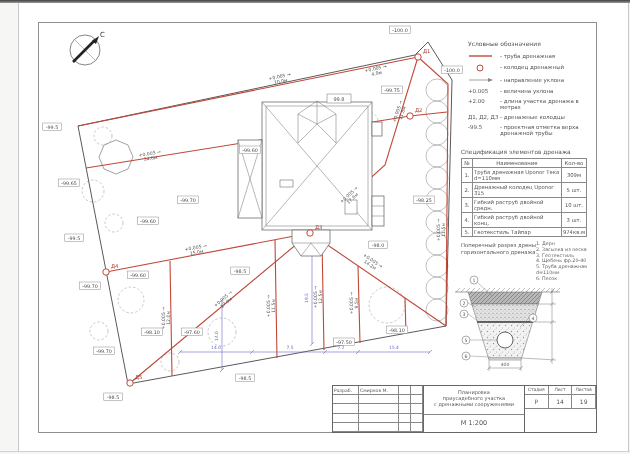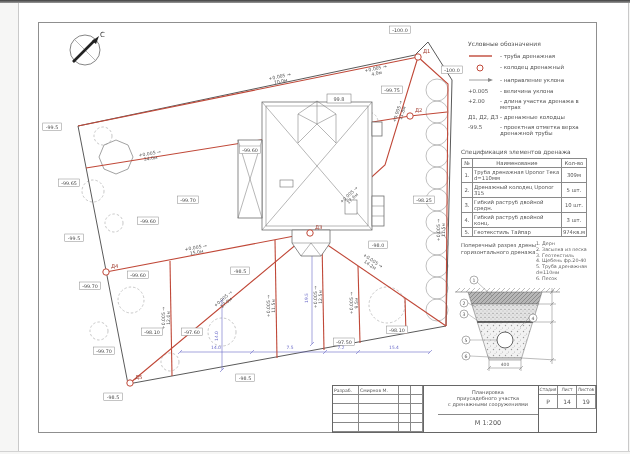--- a/index.html
+++ b/index.html
@@ -38,21 +38,21 @@
   .sectitle{position:absolute;left:461px;top:242px;width:78px;font-size:5.3px;line-height:6.5px;color:#555;}
   .secnotes{position:absolute;left:536px;top:241px;width:60px;font-size:4.8px;line-height:5.8px;color:#666;}
 
   
   .tblock{position:absolute;left:332px;top:385px;width:263px;height:46px;border:1px solid #666;
     display:flex;background:#fff;}
   .tb-left{width:90px;border-right:1px solid #666;display:grid;
     grid-template-columns:26px 40px 12px 12px;grid-auto-rows:9.2px;}
   .tb-left div{border-right:0.5px solid #888;border-bottom:0.5px solid #888;
     font-size:4.6px;line-height:9px;padding-left:1px;overflow:hidden;color:#555;}
-  .tb-center{width:100px;border-right:1px solid #666;display:flex;flex-direction:column;padding-left:14px;}
+  .tb-center{width:100px;border-right:1px solid #666;display:flex;flex-direction:column;}
   .tb-proj{height:27px;border-bottom:0.5px solid #888;text-align:center;font-size:5px;
     line-height:6.2px;color:#555;padding-top:3px;}
   .tb-scale{flex:1;text-align:center;font-size:6.5px;color:#555;line-height:17px;}
   .tb-right{flex:1;display:flex;flex-direction:column;}
   .tb-rhead{display:flex;height:8px;border-bottom:0.5px solid #888;}
   .tb-rhead div{flex:1;border-right:0.5px solid #888;font-size:4.4px;line-height:8px;text-align:center;color:#555;}
   .tb-rval{display:flex;height:13px;border-bottom:0.5px solid #888;}
   .tb-rval div{flex:1;border-right:0.5px solid #888;font-size:6px;line-height:13px;text-align:center;color:#555;}
   .tb-rrest{flex:1;}
 </style>

